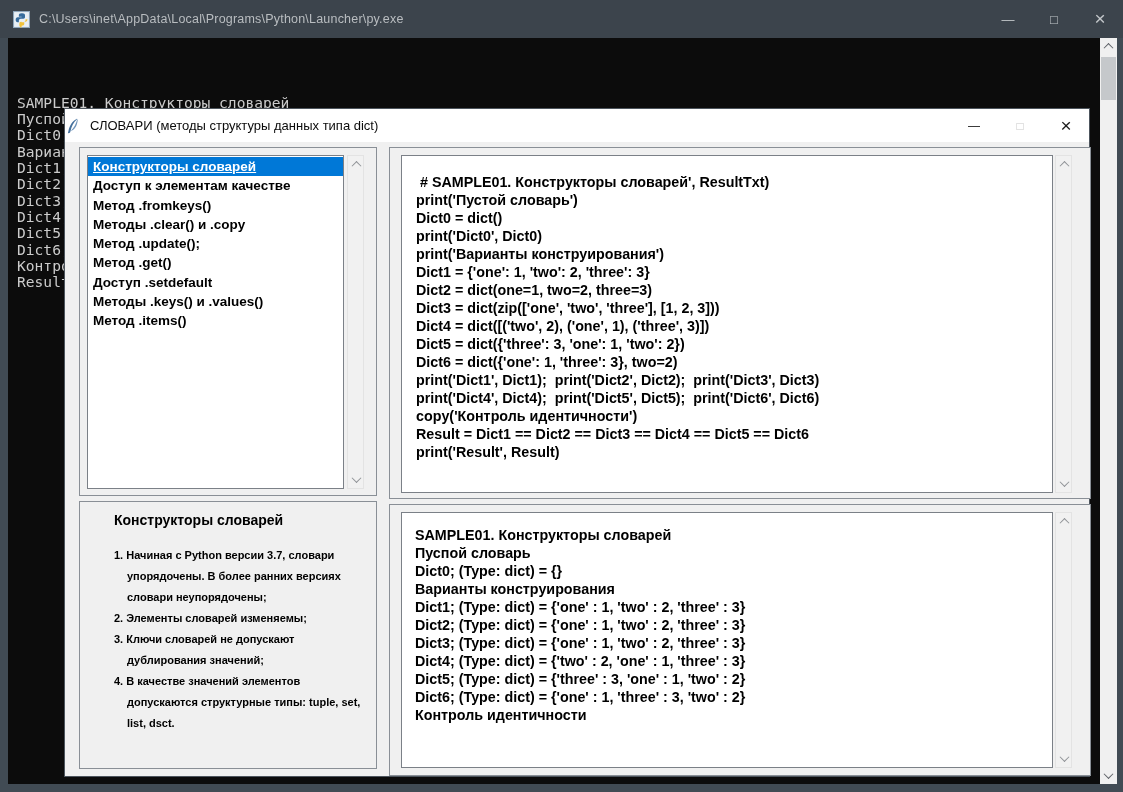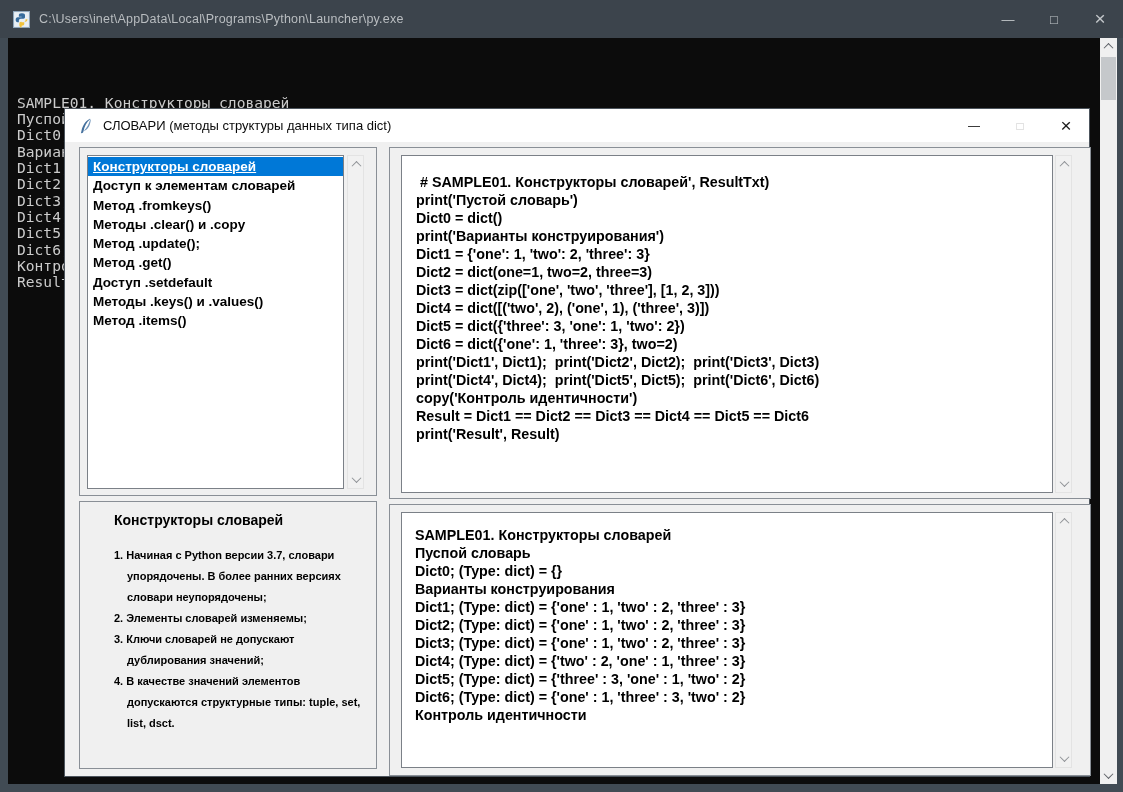--- a/index.html
+++ b/index.html
@@ -31,21 +31,21 @@
   .chev { display:inline-block; width:7px; height:7px;
     border-right:1.6px solid #5f6368; border-bottom:1.6px solid #5f6368; }
   .chev.up { transform:rotate(-135deg) translate(-1px,-1px); }
   .chev.down { transform:rotate(45deg) translate(-1px,-1px); }
   .panel-scrollbar .chev { border-color:#8f9296; }
 
   
   .app-window { position:absolute; left:64px; top:108px; width:1026px; height:669px;
     background:#f0f0f0; border:1px solid #4d555d; z-index:10; }
   .app-titlebar { position:absolute; left:0; top:0; width:100%; height:33px; background:#ffffff;
-    display:flex; align-items:center; padding-left:13px; }
+    display:flex; align-items:center; }
   .feather-icon { width:16px; height:16px; margin-right:9px; flex:0 0 auto; }
   .app-title { color:#0b0b0b; font-size:13px; }
   .app-controls { margin-left:auto; display:flex; height:33px; }
   .abtn { width:46px; height:33px; display:flex; align-items:center; justify-content:center;
     color:#1b1b1b; font-size:12px; cursor:default; }
   .abtn.close { font-size:19px; }
   .abtn.disabled { color:#c9c9c9; }
 
   .frame { position:absolute; border:1px solid #898f96; background:#f0f0f0;font-weight:bold; }
   .left-frame   { left:14px;  top:38px;  width:298px; height:349px; }
@@ -119,21 +119,21 @@
         <span class="abtn">—</span>
         <span class="abtn disabled">□</span>
         <span class="abtn close">×</span>
       </div>
     </div>
 
     <div class="frame left-frame">
       <div class="listbox">
 
       <div class="list-item selected">Конструкторы словарей</div>
-          <div class="list-item">Доступ к элементам словарей</div>
+          <div class="list-item">Доступ к элементам качестве</div>
           <div class="list-item">Метод .fromkeys()</div>
           <div class="list-item">Методы .clear() и .copy</div>
           <div class="list-item">Метод .update();</div>
           <div class="list-item">Метод .get()</div>
           <div class="list-item">Доступ .setdefault</div>
           <div class="list-item">Методы .keys() и .values()</div>
           <div class="list-item">Метод .items()</div>
         </div>
       <div class="panel-scrollbar listbox-sb">
         <div class="sb-arrow top">
@@ -155,20 +155,21 @@
           <div class="info-item">4. В качестве значений элементов допускаются структурные типы: tuple, set, list, dsct.</div>
         </div>
     </div>
 
     <div class="frame code-frame">
       <div class="textarea code-area">
 
       <div class="tline"> # SAMPLE01. Конструкторы словарей', ResultTxt)</div>
           <div class="tline">print('Пустой словарь')</div>
           <div class="tline">Dict0 = dict()</div>
+          <div class="tline">print('Dict0', Dict0)</div>
           <div class="tline">print('Варианты конструирования')</div>
           <div class="tline">Dict1 = {'one': 1, 'two': 2, 'three': 3}</div>
           <div class="tline">Dict2 = dict(one=1, two=2, three=3)</div>
           <div class="tline">Dict3 = dict(zip(['one', 'two', 'three'], [1, 2, 3]))</div>
           <div class="tline">Dict4 = dict([('two', 2), ('one', 1), ('three', 3)])</div>
           <div class="tline">Dict5 = dict({'three': 3, 'one': 1, 'two': 2})</div>
           <div class="tline">Dict6 = dict({'one': 1, 'three': 3}, two=2)</div>
           <div class="tline">print('Dict1', Dict1);  print('Dict2', Dict2);  print('Dict3', Dict3)</div>
           <div class="tline">print('Dict4', Dict4);  print('Dict5', Dict5);  print('Dict6', Dict6)</div>
           <div class="tline">copy('Контроль идентичности')</div>

